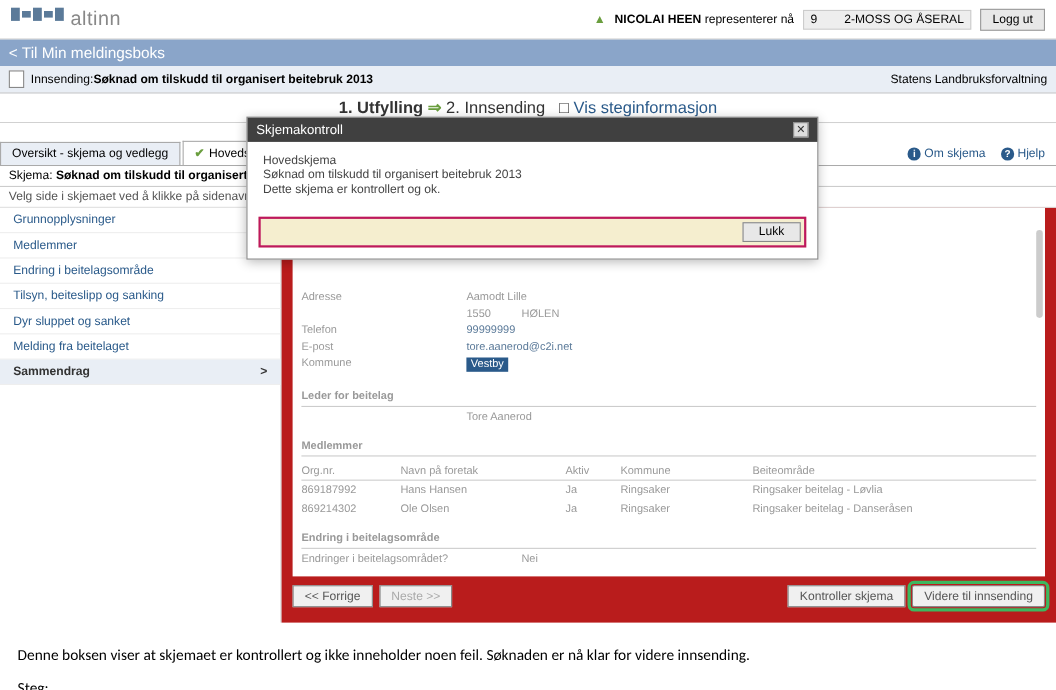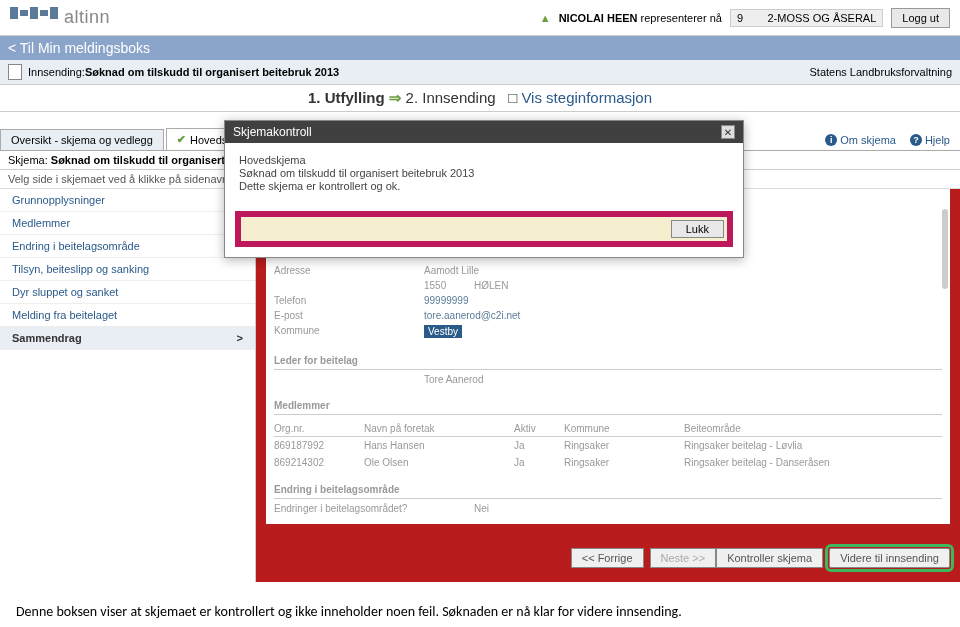--- a/index.html
+++ b/index.html
@@ -47,33 +47,33 @@
 .form-val.link { color: #5b7a99; }
 .highlight-box { background: #2a5a8a; color: #fff; padding: 1px 4px; display: inline-block; }
 .section-head { font-weight: bold; font-size: 10px; color: #999; border-bottom: 1px solid #ccc; padding: 3px 0; margin-top: 10px; }
 .table-head { display: flex; font-size: 10px; color: #999; border-bottom: 1px solid #ccc; padding: 2px 0; margin-top: 6px; }
 .table-row { display: flex; font-size: 10px; color: #999; padding: 3px 0; }
 .col-org { width: 90px; }
 .col-name { width: 150px; }
 .col-aktiv { width: 50px; }
 .col-kommune { width: 120px; }
 .col-beite { width: 160px; }
-.content-buttons { display: flex; justify-content: flex-end; margin-top: 20px; padding: 4px 0; }
+.content-buttons { display: flex; justify-content: space-between; margin-top: 4px; padding: 4px 0; }
 .btn-group { display: flex; gap: 6px; }
 .nav-btn { background: #f0f0f0; border: 1px solid #888; padding: 3px 10px; font-size: 11px; cursor: pointer; color: #555; }
 .nav-btn.disabled { color: #aaa; cursor: default; }
 .nav-btn.highlight-border { outline: 3px solid #3db85f; outline-offset: 1px; border-radius: 2px; }
 .scroll-indicator { position: absolute; right: 2px; top: 20px; width: 6px; height: 80px; background: #ccc; border-radius: 3px; }
-.modal-overlay { position: absolute; left: 224px; top: 120px; width: 520px; background: #fff; border: 1px solid #888; box-shadow: 0 2px 10px rgba(0,0,0,0.3); z-index: 100; }
+.modal-overlay { position: absolute; left: 224px; top: 106px; width: 520px; background: #fff; border: 1px solid #888; box-shadow: 0 2px 10px rgba(0,0,0,0.3); z-index: 100; }
 .modal-header { background: #404040; color: #fff; padding: 4px 8px; font-size: 12px; display: flex; justify-content: space-between; align-items: center; }
 .modal-close { background: #ddd; color: #333; width: 14px; height: 14px; display: inline-flex; align-items: center; justify-content: center; font-size: 10px; cursor: pointer; border: 1px solid #888; }
 .modal-body { padding: 10px 14px; font-size: 11px; color: #444; }
 .modal-body p { margin: 1px 0; }
 .modal-footer { padding: 8px 10px 10px; }
-.modal-input-row { background: #f5eecf; border: 6px solid #be185d; padding: 3px; display: flex; justify-content: flex-end; }
+.modal-input-row { background: #f5eecf; border: 2px solid #be185d; padding: 3px; display: flex; justify-content: flex-end; }
 .modal-lukk-btn { background: #e8e8e8; border: 1px solid #888; padding: 2px 14px; font-size: 11px; cursor: pointer; }
 .instructions { padding: 14px 16px; font-size: 14px; font-family: Calibri, Arial, sans-serif; line-height: 1.4; }
 .instructions p { margin: 6px 0; }
 .instructions .steg-head { margin-top: 10px; }
 .white-box { background:#fff; padding:8px; position:relative; }
 </style>
 </head>
 <body>
 
 <div class="top-header">

